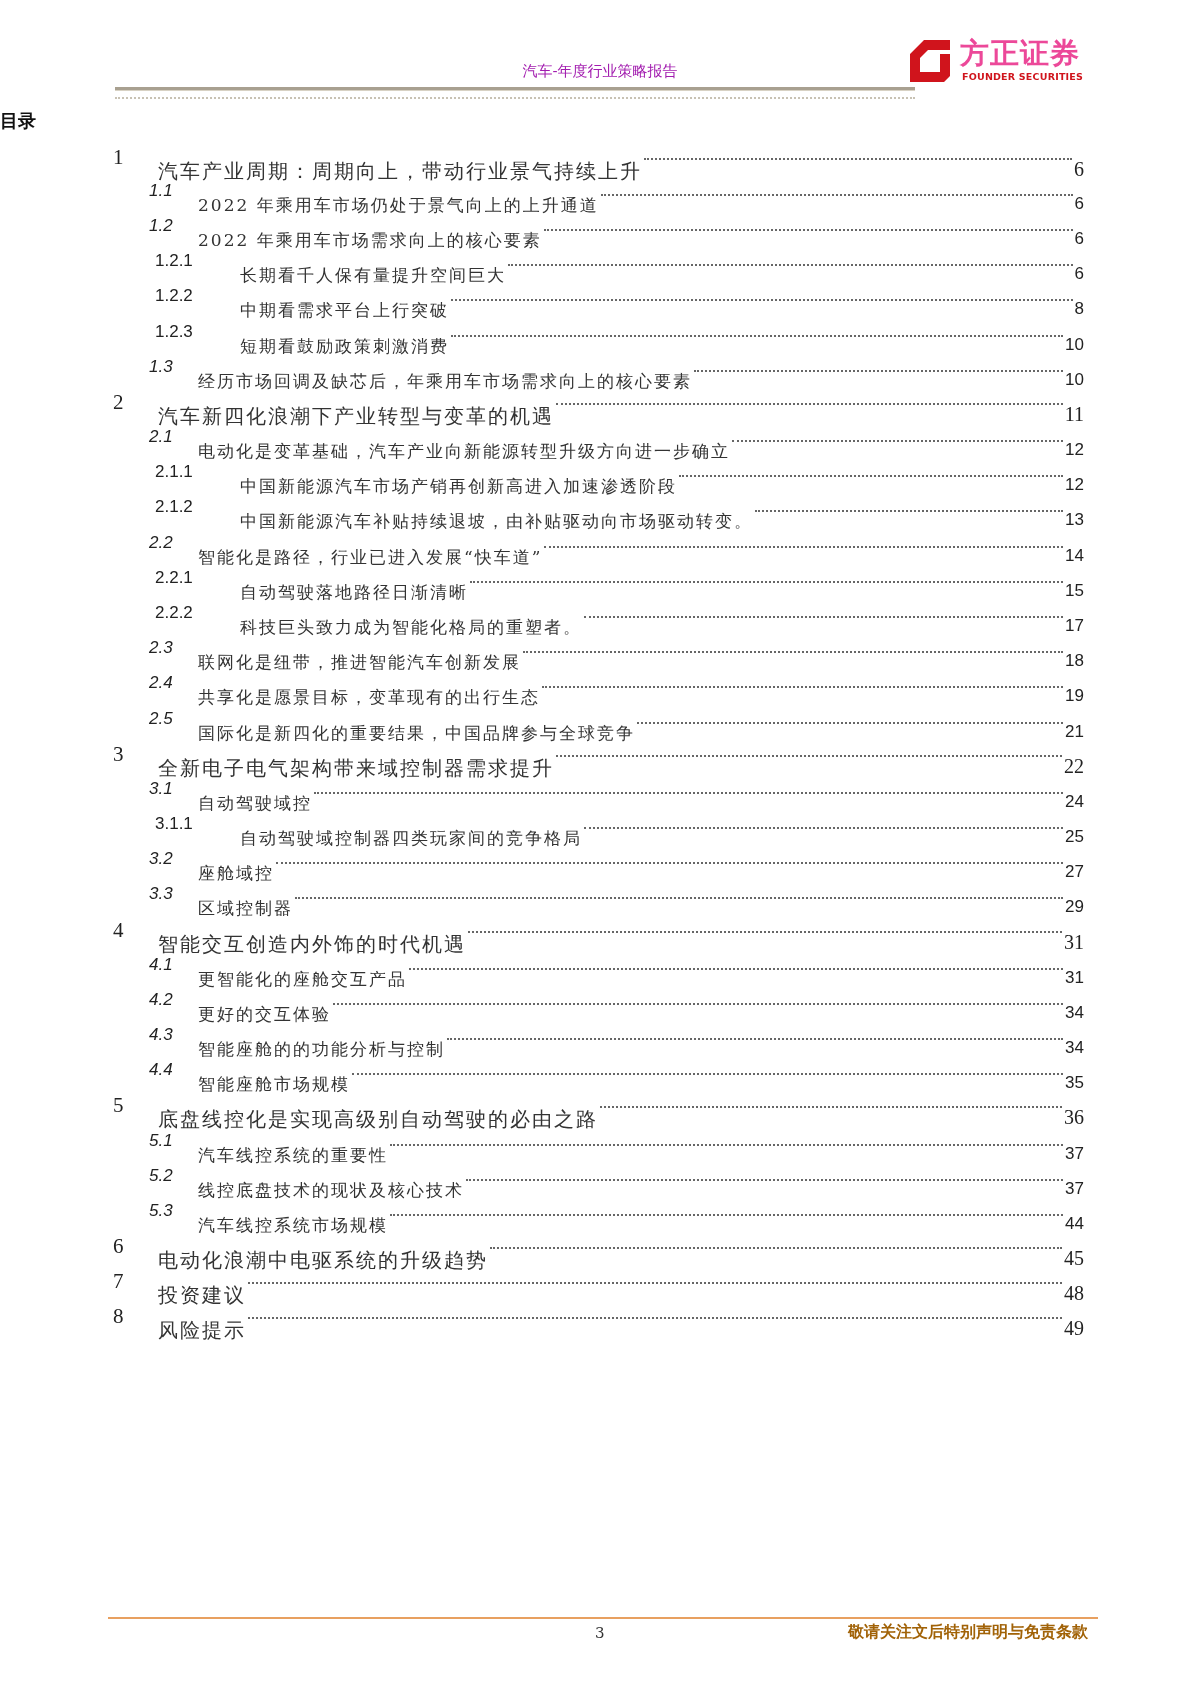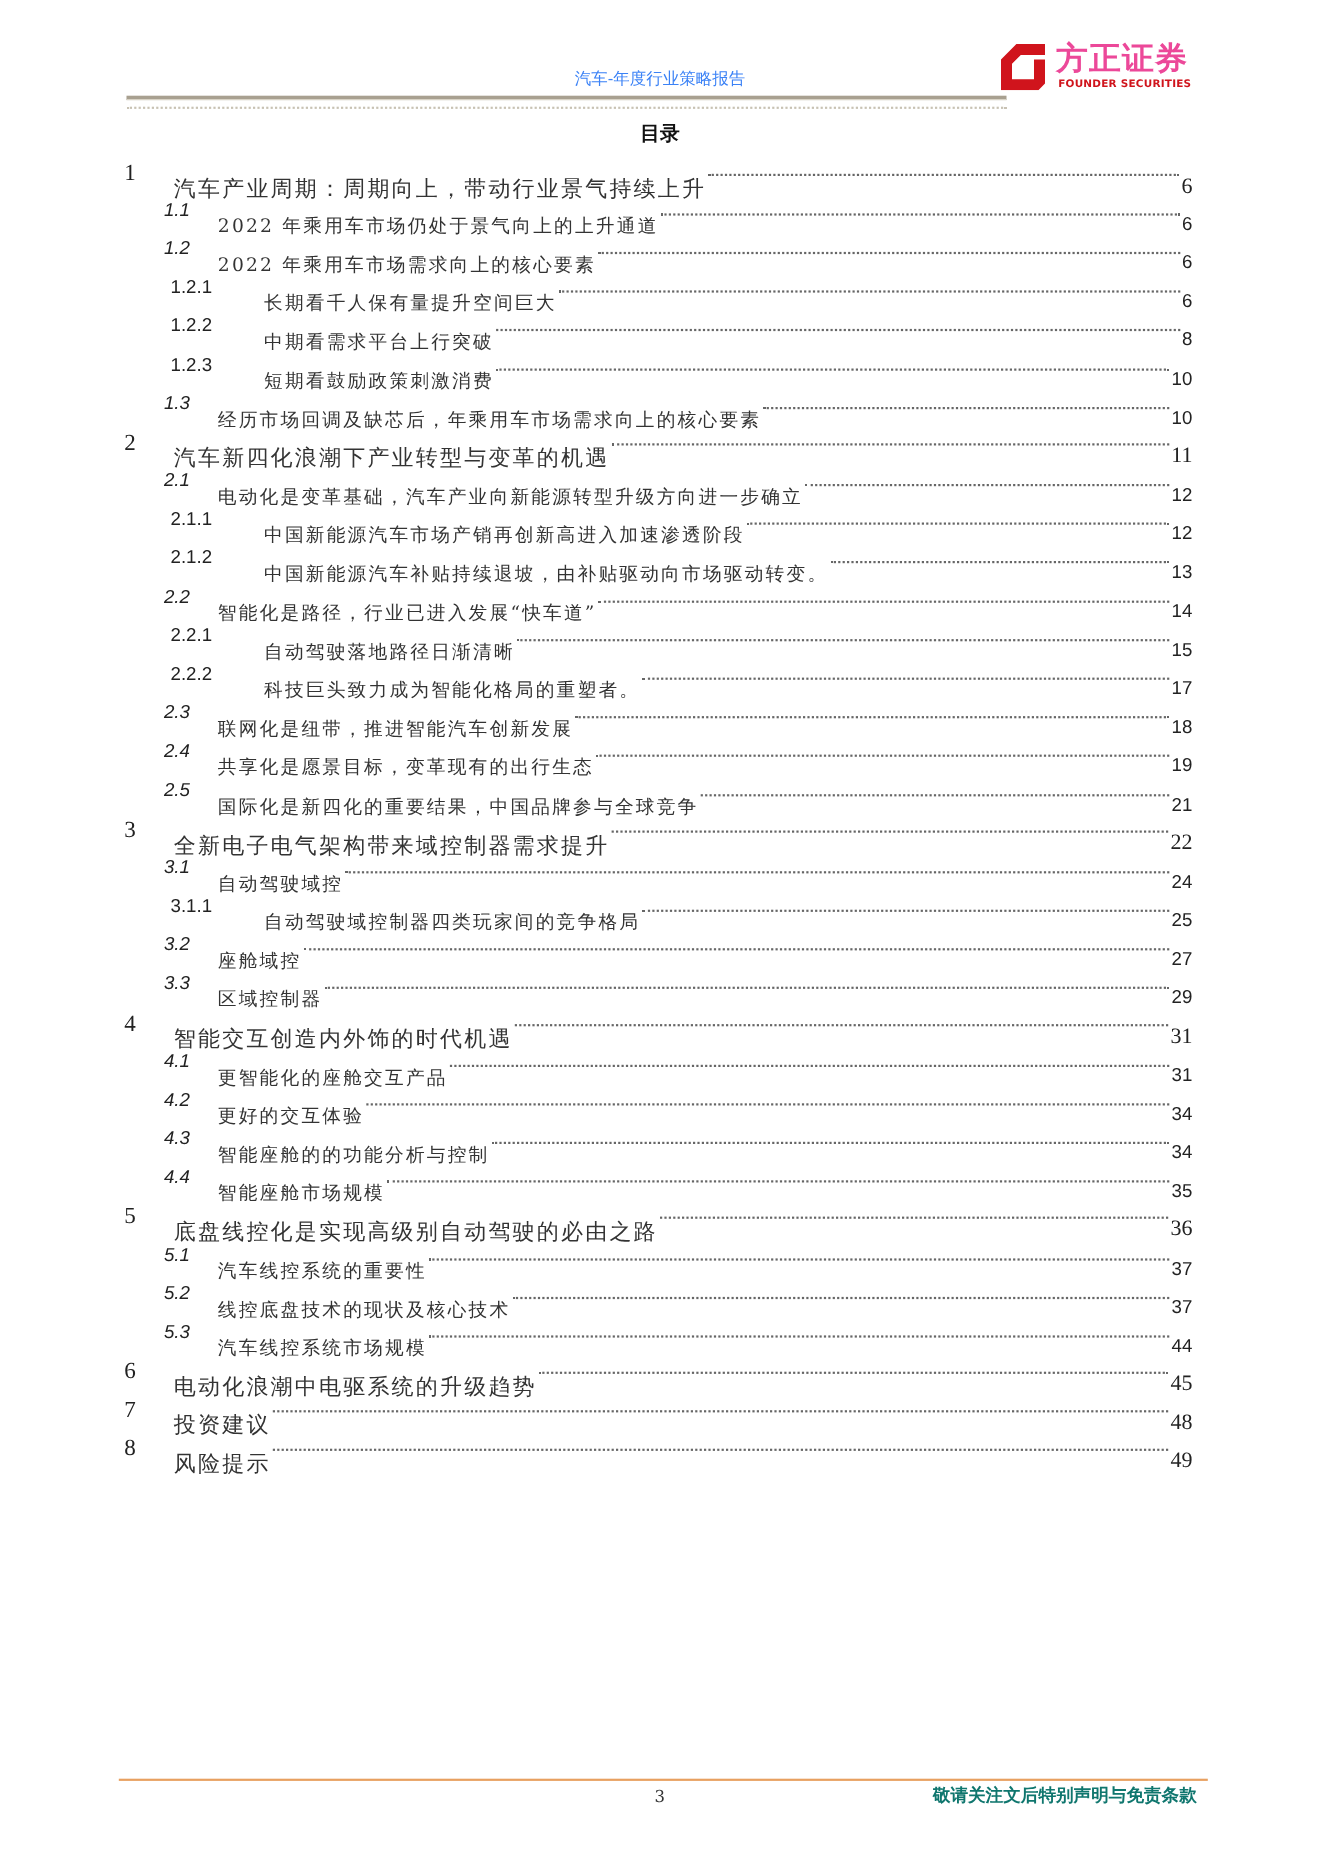--- a/index.html
+++ b/index.html
@@ -1,33 +1,33 @@
 <!DOCTYPE html>
 <html><head>
   <meta charset="utf-8">
   <style>
     html, body { margin: 0; padding: 0; background: #ffffff; }
     body { width: 1200px; height: 1698px; position: relative; overflow: hidden;
       font-family: "DejaVu Serif", "Liberation Serif", serif; color: #222; }
 
     .header-title { position: absolute; top: 62px; left: 0; width: 1200px; text-align: center;
-      font-size: 15px; color: #3b82f6; font-family: "DejaVu Serif", serif; letter-spacing: 0; }
+      font-size: 15px; color: #a21caf; font-family: "DejaVu Serif", serif; letter-spacing: 0; }
     .header-rule-solid { position: absolute; top: 87px; left: 115px; width: 800px; height: 3px;
       background: #a8a090; border-bottom: 1px solid #d8d2c4; }
     .header-rule-dotted { position: absolute; top: 97px; left: 115px; width: 800px; height: 0;
       border-top: 2px dotted #c8c2b4; }
 
     .logo { position: absolute; top: 36px; left: 910px; width: 190px; height: 50px; }
     .logo-mark { position: absolute; left: 0; top: 4px; width: 40px; height: 42px; }
     .logo-cn { position: absolute; left: 50px; top: 0px; font-family: "DejaVu Sans", sans-serif;
       font-weight: bold; font-size: 29px; color: #ec4899; letter-spacing: 1px; line-height: 34px; }
     .logo-en { position: absolute; left: 52px; top: 35px; font-family: "DejaVu Sans", sans-serif;
       font-weight: bold; font-size: 9.5px; color: #d0141c; letter-spacing: 0.2px; }
 
-    .toc-heading { position: absolute; top: 109px; left: 0; width: 1200px; text-align: center;
+    .toc-heading { position: absolute; top: 109px; left: 0; width: 1200px; text-align: left;
       font-size: 18px; font-weight: bold; color: #111; }
 
     .toc { position: absolute; top: 140px; left: 0; width: 1200px; }
     .toc-row { position: absolute; left: 0; width: 1200px; height: 34px; display: flex; align-items: center; }
     .toc-num { position: absolute; font-family: "Liberation Sans", sans-serif; color: #222; }
     .toc-text { position: absolute; display: flex; align-items: flex-start; right: 116px; color: #333; margin-top: 28px; }
     .toc-title { white-space: nowrap; letter-spacing: 2px; }
     .toc-leader { flex: 1; border-bottom: 2px dotted #666; margin: 0 2px 5px 2px; height: 0; min-width: 10px; }
     .toc-page { font-family: "Liberation Sans", sans-serif; white-space: nowrap; color: #222; }
 
@@ -36,21 +36,21 @@
     .lvl1 .toc-page { font-family: "Liberation Serif", serif; font-size: 20px; }
     .lvl2 .toc-num { left: 149px; font-size: 17px; font-style: italic; }
     .lvl2 .toc-text { left: 198px; font-size: 17px; }
     .lvl2 .toc-page { font-size: 17px; }
     .lvl3 .toc-num { left: 155px; font-size: 17px; }
     .lvl3 .toc-text { left: 240px; font-size: 17px; }
     .lvl3 .toc-page { font-size: 17px; }
 
     .footer-rule { position: absolute; top: 1617px; left: 108px; width: 990px; height: 2px; background: #e8a060; }
     .footer-page { position: absolute; top: 1624px; left: 595px; font-size: 15px; color: #333; }
-    .footer-note { position: absolute; top: 1622px; right: 112px; font-size: 16px; color: #0f766e;
+    .footer-note { position: absolute; top: 1622px; right: 112px; font-size: 16px; color: #a16207;
       font-family: "DejaVu Sans", sans-serif; font-weight: bold; }
   </style>
 </head>
 <body>
 
 <div class="header-title">汽车-年度行业策略报告</div>
 <div class="header-rule-solid"></div>
 <div class="header-rule-dotted"></div>
 
 <div class="logo">

